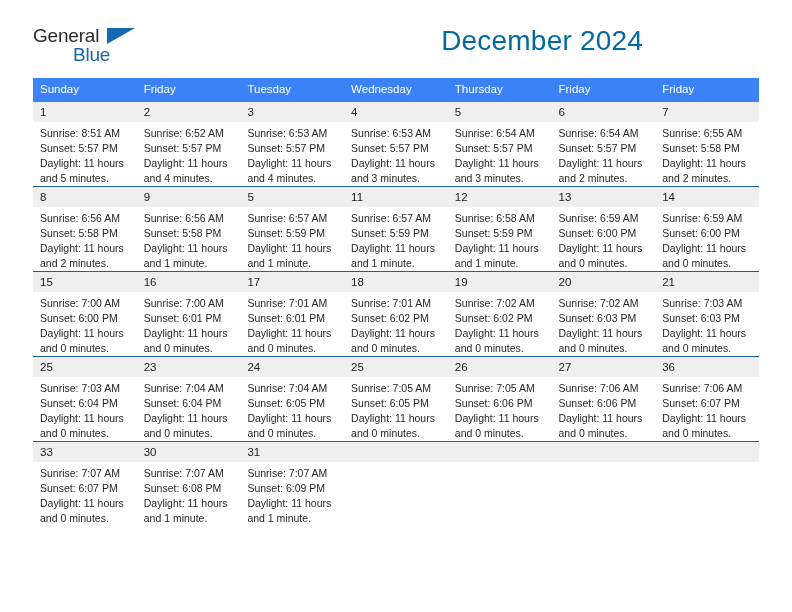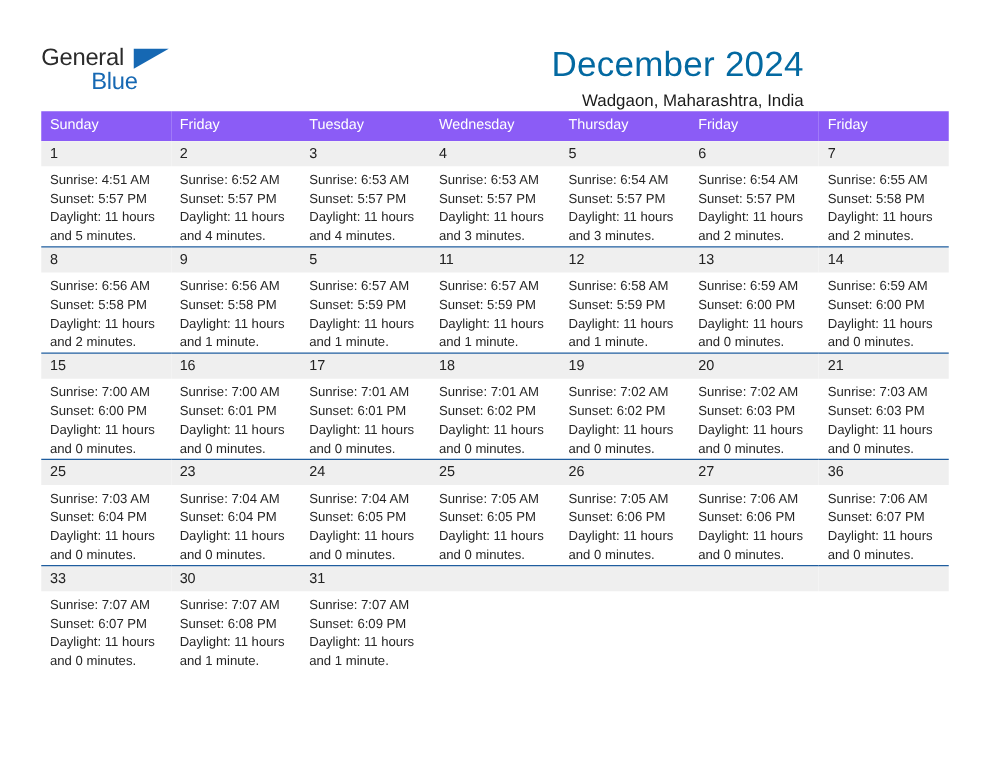--- a/index.html
+++ b/index.html
@@ -12,21 +12,21 @@
     height: 612px;
     font-family: "Liberation Sans", sans-serif;
     color: #1a1a1a;
     overflow: hidden;
   }
   .page {
     position: relative;
     width: 676px;
     height: 612px;
     box-sizing: border-box;
-    padding: 11px 33px;
+    padding: 0 33px;
   }
 
   
   .top {
     display: flex;
     align-items: flex-start;
     justify-content: space-between;
     height: 72px;
     padding-top: 26px;
     box-sizing: border-box;
@@ -84,21 +84,21 @@
   }
 
   
   .calendar {
     width: 726px;
     border-collapse: collapse;
     table-layout: fixed;
     margin-top: 6px;
   }
   .calendar th {
-    background: #8b5cf6;
+    background: #3b82f6;
     color: #ffffff;
     font-size: 11.5px;
     font-weight: normal;
     text-align: left;
     padding: 5px 0 5px 7px;
     line-height: 1.2;
     margin-top: 22px;
   }
   .calendar td {
     vertical-align: top;
@@ -143,21 +143,20 @@
   <div class="top">
 
     <div class="brand">
       <span class="brand-general">General</span>
       <span class="brand-tri"></span>
       <span class="brand-blue">Blue</span>
     </div>
 
     <div class="titles">
       <div class="cal-title">December 2024</div>
-      <div class="cal-sub">Wadgaon, Maharashtra, India</div>
     </div>
 
   </div>
 
   <table class="calendar">
     <thead>
       <tr>
         <th>Sunday</th>
         <th>Friday</th>
         <th>Tuesday</th>
@@ -166,21 +165,21 @@
         <th>Friday</th>
         <th>Friday</th>
       </tr>
     </thead>
     <tbody id="calendar-body">
         <tr>
           <td>
             <div class="cell">
               <div class="daynum">1</div>
               <div class="lines">
-                <div>Sunrise: 4:51 AM</div>
+                <div>Sunrise: 8:51 AM</div>
                 <div>Sunset: 5:57 PM</div>
                 <div>Daylight: 11 hours</div>
                 <div>and 5 minutes.</div>
               </div>
             </div>
           </td>
           <td>
             <div class="cell">
               <div class="daynum">2</div>
               <div class="lines">

